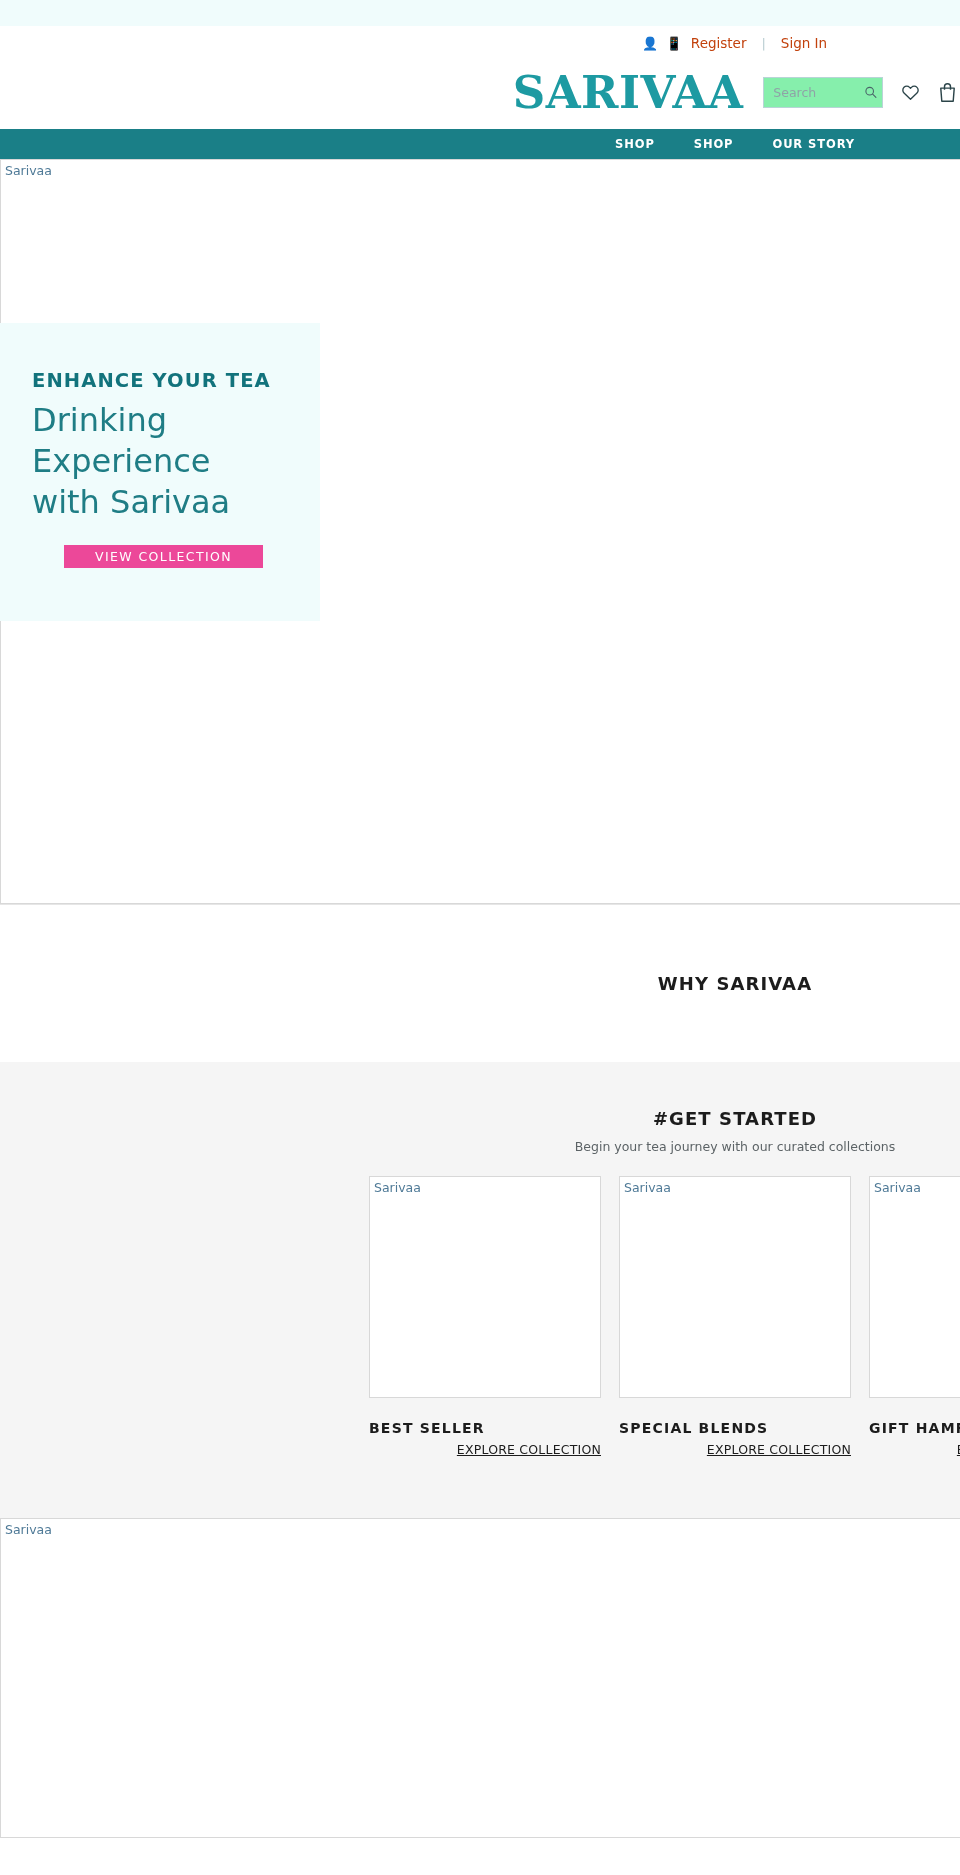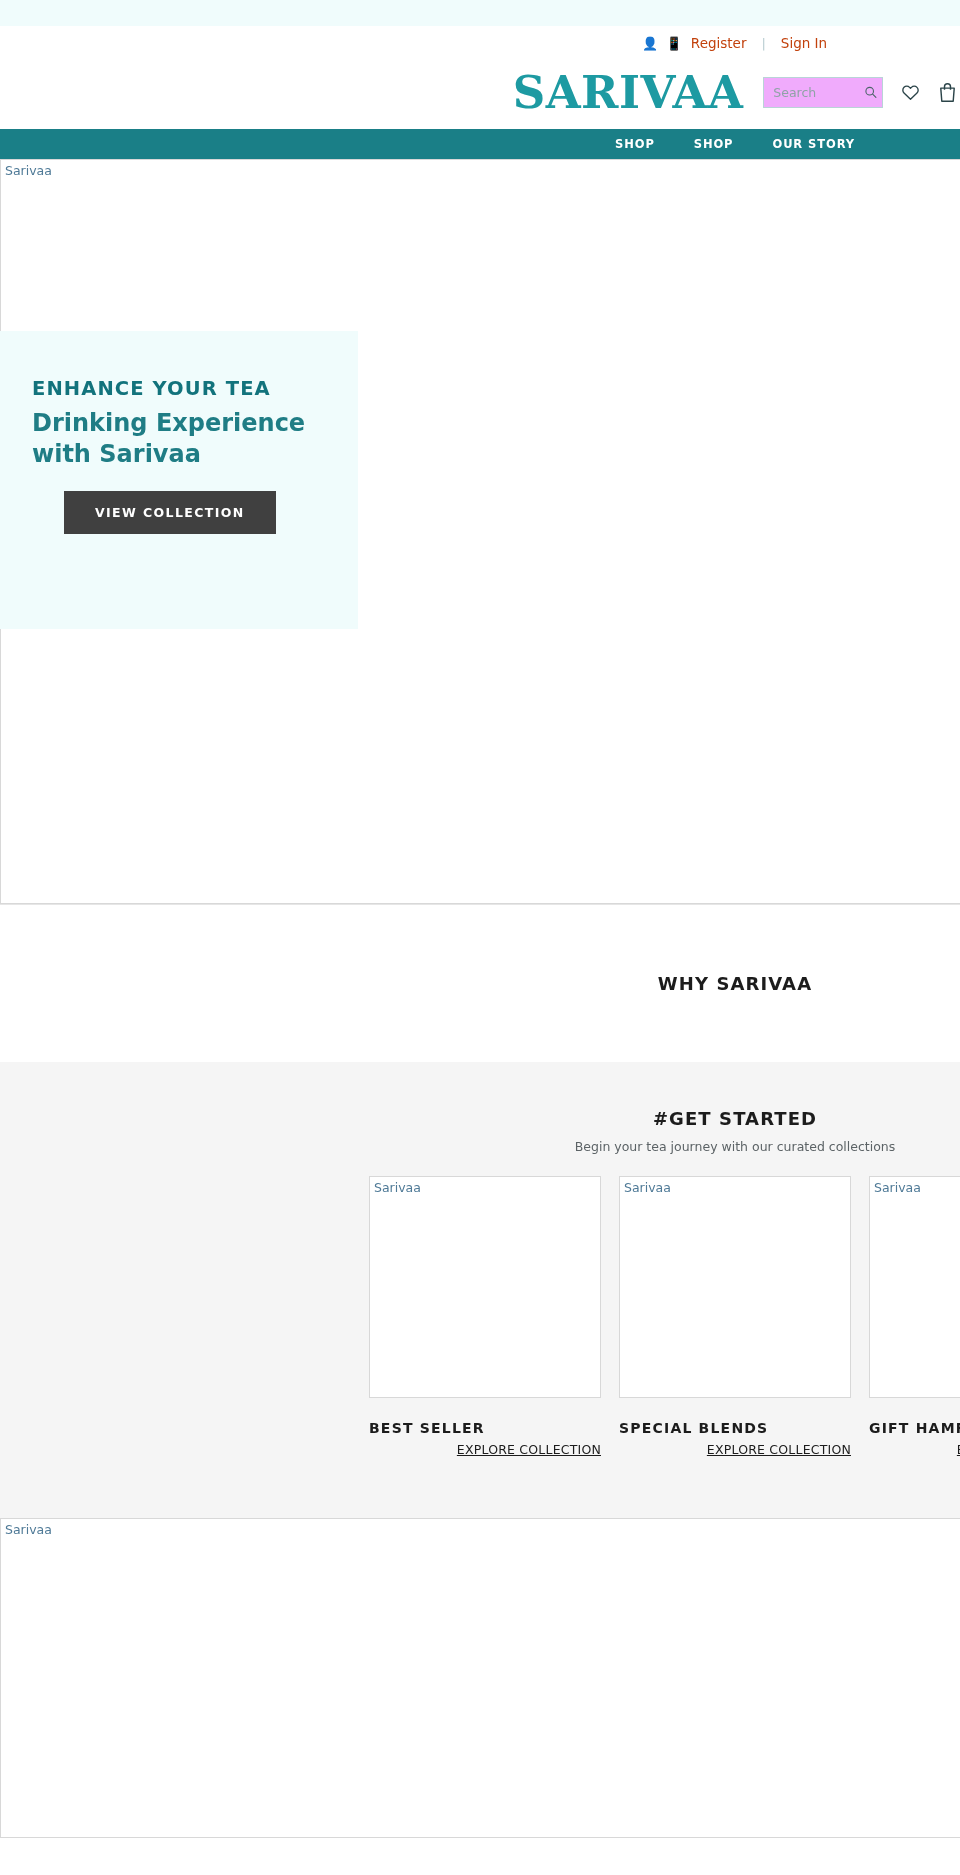--- a/index.html
+++ b/index.html
@@ -79,21 +79,21 @@
   .search-wrap {
     position: relative;
     width: 120px;
     height: 31px;
     flex: 0 0 120px;
   }
   .search-input {
     width: 100%;
     height: 31px;
     border: 1px solid #b9d4d7;
-    background: #f0abfc;
+    background: #86efac;
     padding: 0 28px 0 9px;
     font-size: 12.5px;
     color: #5b6b6e;
     font-family: "DejaVu Sans", "Liberation Sans", sans-serif;
     outline: none;
     border-radius: 0;
   }
   .search-input::placeholder { color: #8fa3a7; }
   .search-btn {
     position: absolute;
@@ -149,58 +149,58 @@
   }
   .hero-img {
     position: absolute;
     left: 0; top: 0;
     width: 1470px;
     height: 745px;
   }
   .hero-panel {
     position: absolute;
     left: 0;
-    top: 172px;
-    width: 358px;
+    top: 164px;
+    width: 320px;
     height: 298px;
     background: #f0fcfc;
     padding: 46px 34px 0 32px;
   }
   .hero-eyebrow {
     font-size: 19.5px;
     font-weight: 700;
     letter-spacing: 1.1px;
     color: #12737c;
     margin: 0 0 8px 0;
     white-space: nowrap;
   }
   .hero-title {
-    font-size: 24px;
-    font-weight: 700;
+    font-size: 32px;
+    font-weight: 400;
     line-height: 1.28;
     color: #1f7d85;
     margin: 0 0 22px 0;
   }
   .hero-copy {
     font-size: 12.5px;
     line-height: 1.58;
     color: #6b7f84;
     margin: 0 0 26px 17px;
     max-width: 258px;
   }
   .hero-btn {
     display: inline-block;
     margin-left: 32px;
-    background: #404040;
+    background: #ec4899;
     color: #ffffff;
     border: 0;
     font-size: 12.5px;
-    font-weight: 700;
+    font-weight: 400;
     letter-spacing: 1.4px;
-    padding: 14px 31px;
+    padding: 4px 31px;
     cursor: pointer;
     font-family: "DejaVu Sans", "Liberation Sans", sans-serif;
   }
 
   
   .why {
     background: #ffffff;
     height: 157px;
     display: flex;
     align-items: center;

